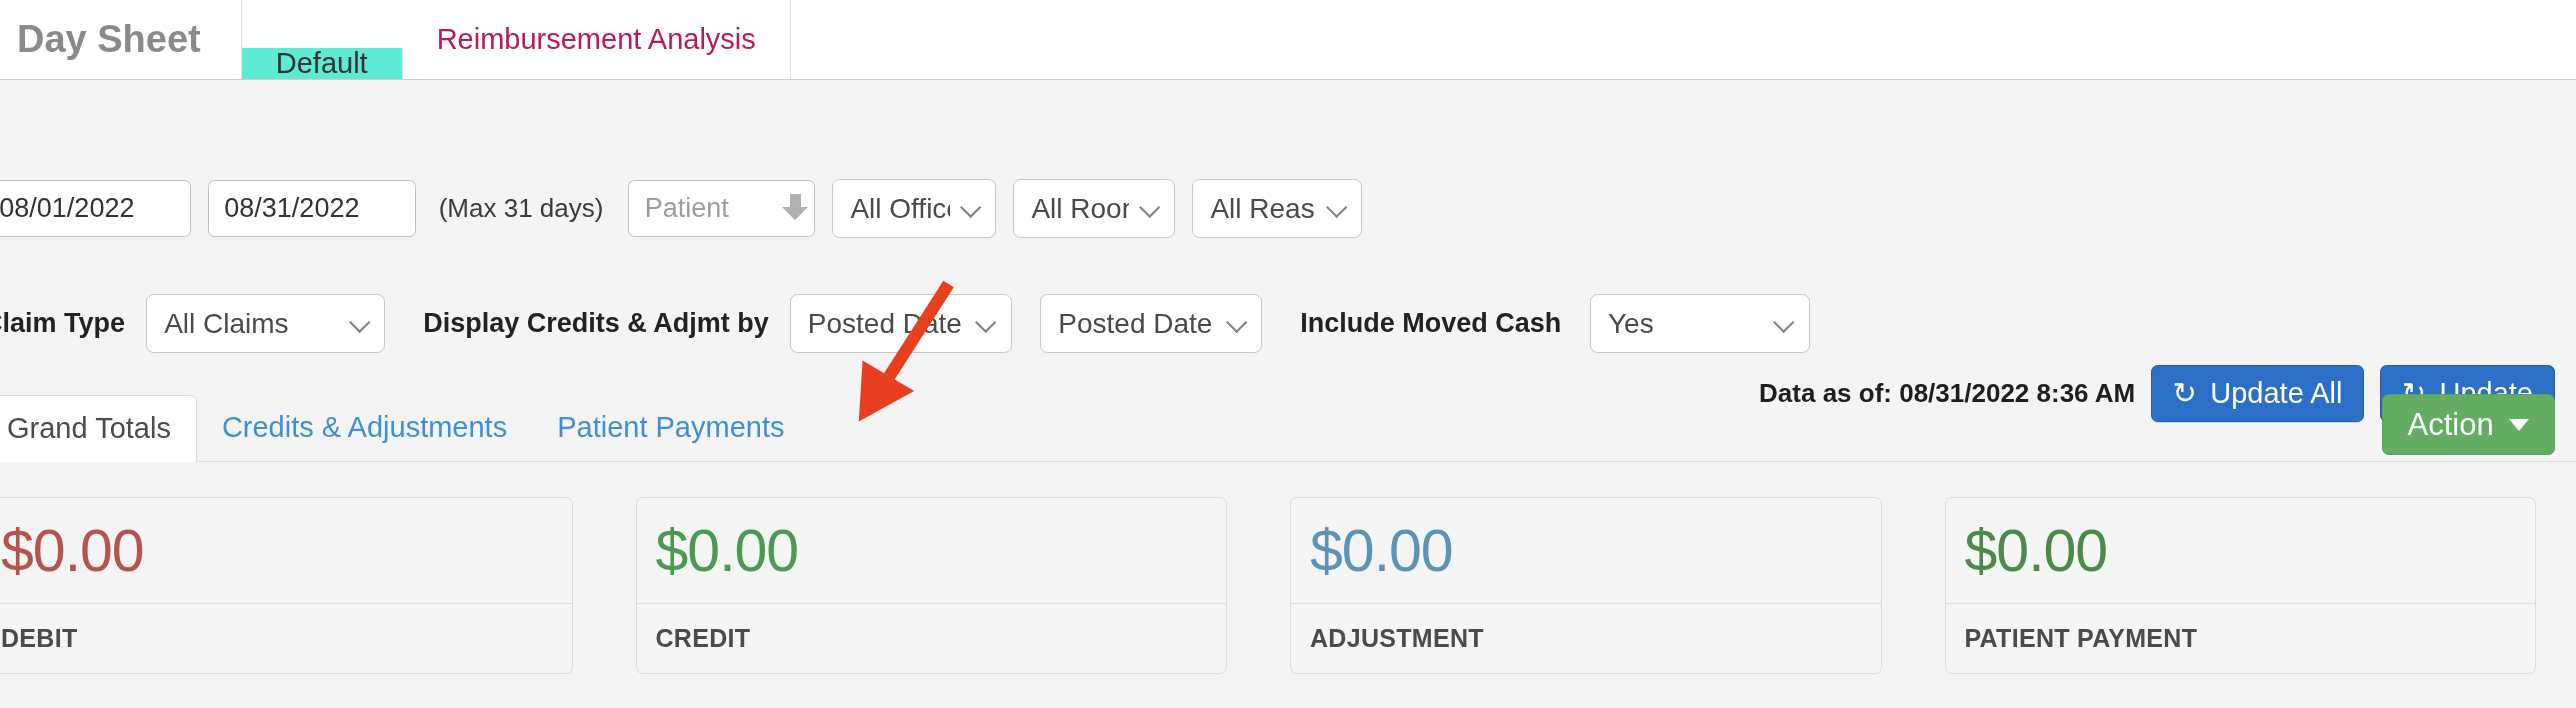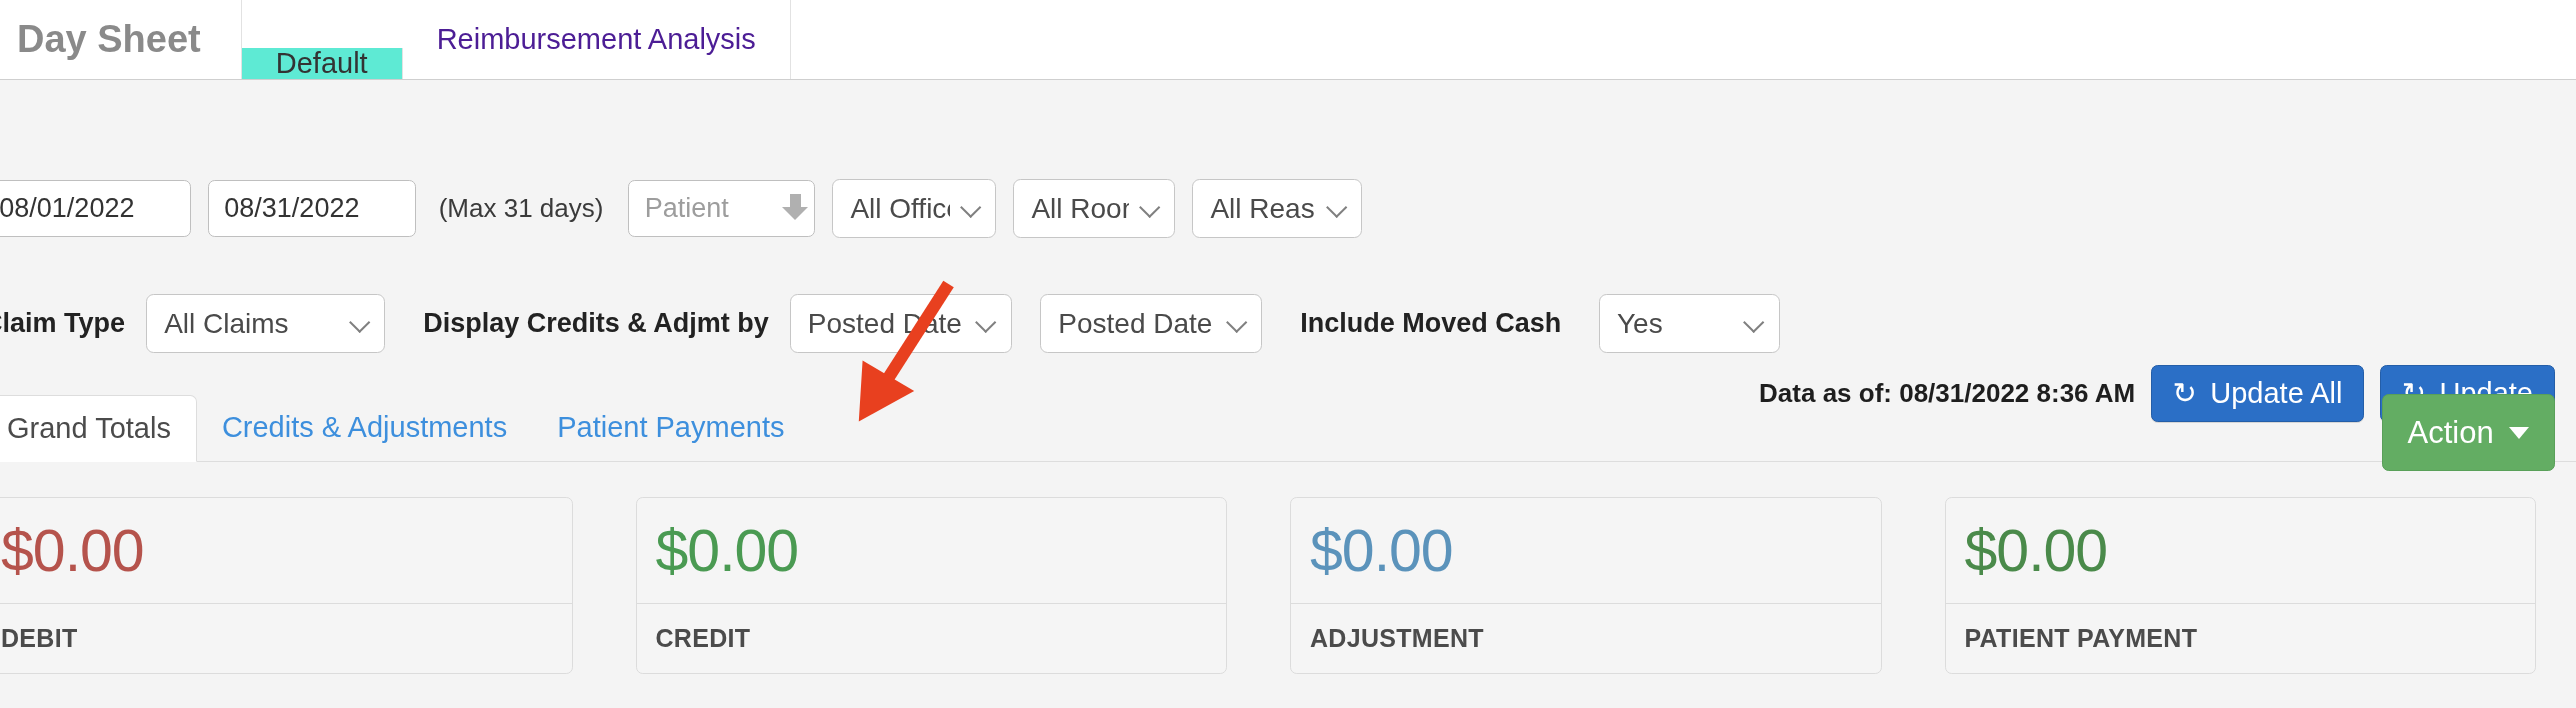--- a/index.html
+++ b/index.html
@@ -37,21 +37,21 @@
     font-weight: 700;
     background: #ffffff;
     border-right: 1px solid #e2e2e2;
     white-space: nowrap;
   }
   .tabstrip .wtab {
     display: flex;
     align-items: center;
     padding: 0 34px;
     font-size: 29px;
-    color: #4c1d95;
+    color: #be185d;
     white-space: nowrap;
     border-right: 1px solid #e2e2e2;
   }
   .tabstrip .wtab.active {
     background: #5eead4;
     color: #333;
     margin-top: 48px;
   }
   .tabstrip .filler {
     flex: 1 1 auto;
@@ -165,21 +165,21 @@
     border-right: 2.9px solid #808080;
     border-bottom: 2.9px solid #808080;
     transform: rotate(45deg);
   }
   .sel.office  { width: 164px; }
   .sel.room    { width: 162px; }
   .sel.reason  { width: 170px; }
   .sel.claim   { width: 239px; margin-left: 11.5px; }
   .sel.credits { width: 222px; margin-left: 11.5px; }
   .sel.charges { width: 222px; margin-left: 11.5px; }
-  .sel.moved   { width: 181px; margin-left: 28px; }
+  .sel.moved   { width: 220px; margin-left: 19px; }
 
   .flabel {
     font-size: 27px;
     font-weight: bold;
     color: #222;
     margin-right: 9.6px;
     margin-left: 21px;
     white-space: nowrap;
   }
   .flabel.first { margin-left: 0; }
@@ -259,21 +259,21 @@
   .action-btn {
     position: absolute;
     right: 21px;
     top: 394px;
     background: #63ad63;
     border: 1px solid #59a059;
     border-radius: 6.7px;
     color: #ffffff;
     font-size: 31px;
     height: 59px;
-    padding: 8px 25px;
+    padding: 0 25px;
     display: flex;
     align-items: center;
     white-space: nowrap;
   }
   .caret-down {
     width: 0; height: 0;
     border-left: 10.5px solid transparent;
     border-right: 10.5px solid transparent;
     border-top: 12.4px solid #ffffff;
     margin-left: 15.3px;

